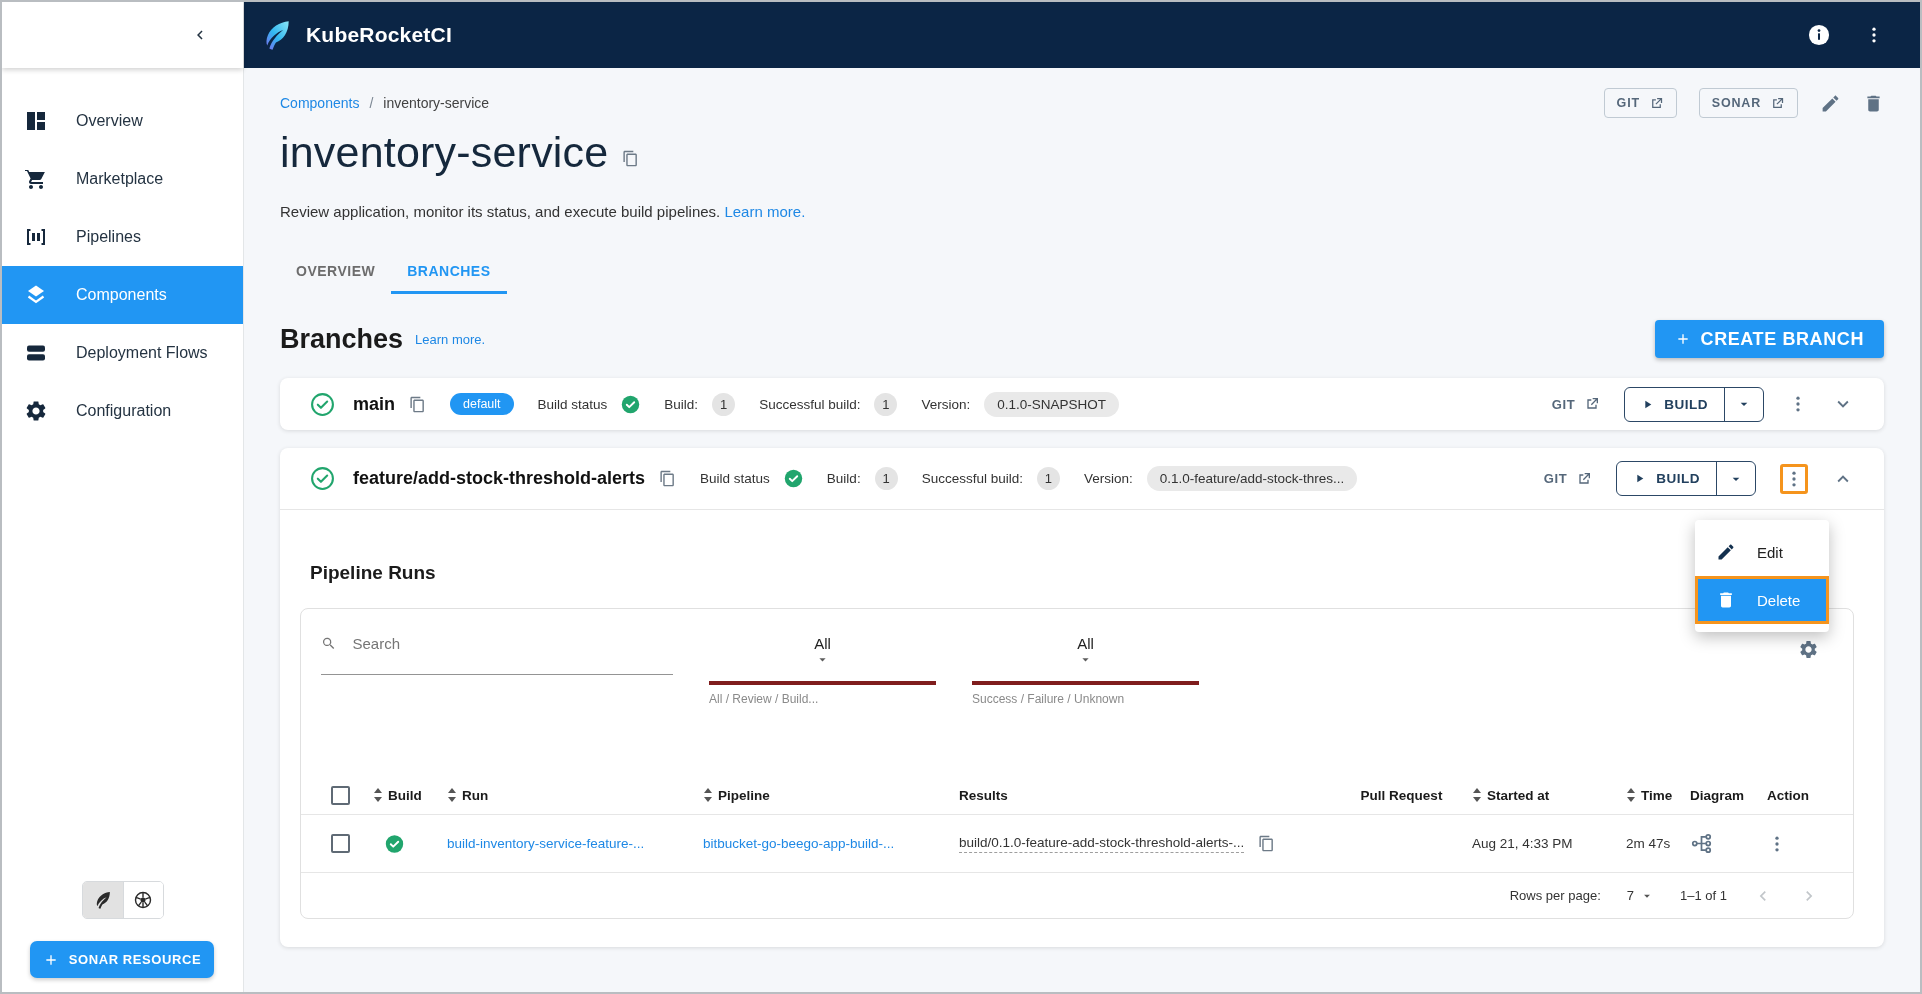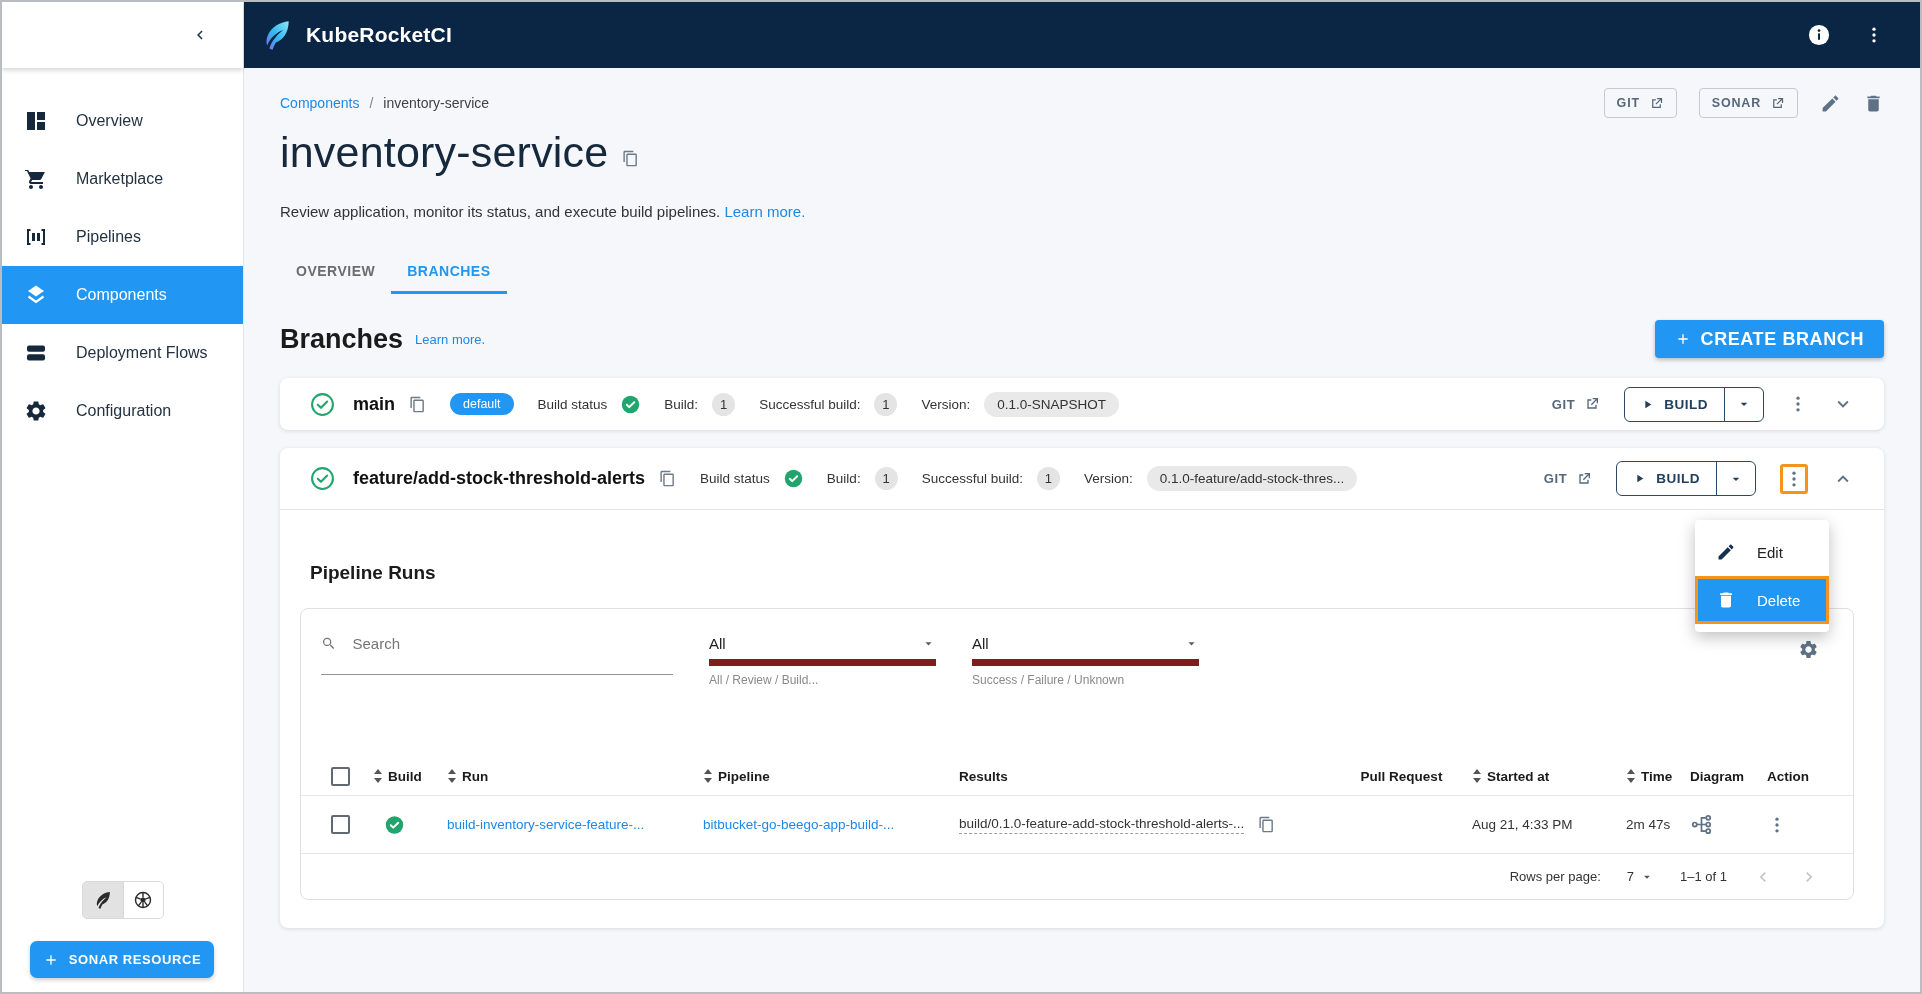--- a/index.html
+++ b/index.html
@@ -95,21 +95,21 @@
   .inner-card { margin-top:24px; border:1px solid #e0e0e0; border-radius:8px; background:#fff; }
 
   
   .filter-row { display:flex; align-items:flex-start; padding:26px 34px 0 20px; }
   .search-field { width:352px; }
   .search-line { display:flex; align-items:center; gap:16px; border-bottom:1px solid #949494; padding-bottom:22px; }
   .search-line svg { width:17px; height:17px; color:#757575; }
   .search-input { border:none; outline:none; background:transparent; font-family:inherit; font-size:15px; color:#333; width:100%; }
   .search-input::placeholder { color:#757575; opacity:1; }
   .select-field { width:227px; margin-left:36px; }
-  .select-line { display:flex; align-items:center; justify-content:space-between; border-bottom:7px solid #7f1d1d; padding-bottom:7px; cursor:pointer; }
+  .select-line { display:flex; align-items:center; justify-content:space-between; border-bottom:4px solid #7f1d1d; padding-bottom:14px; cursor:pointer;flex-direction:column; }
   .select-value { font-size:15px; color:#212121; }
   .select-line svg { width:15px; height:15px; color:#5c5c5c; }
   .select-helper { margin-top:7px; font-size:12px; color:#8a8a8a; }
   .filter-gear { margin-left:auto; width:21px; height:21px; color:#5f7285; cursor:pointer; margin-top:4px; }
 
   
   .table { margin-top:70px; }
   .trow { display:flex; align-items:center; }
   .thead { height:38px; }
   .thead .cell { font-size:13.5px; font-weight:bold; color:#1b1b1b; display:flex; align-items:center; gap:5px; }

